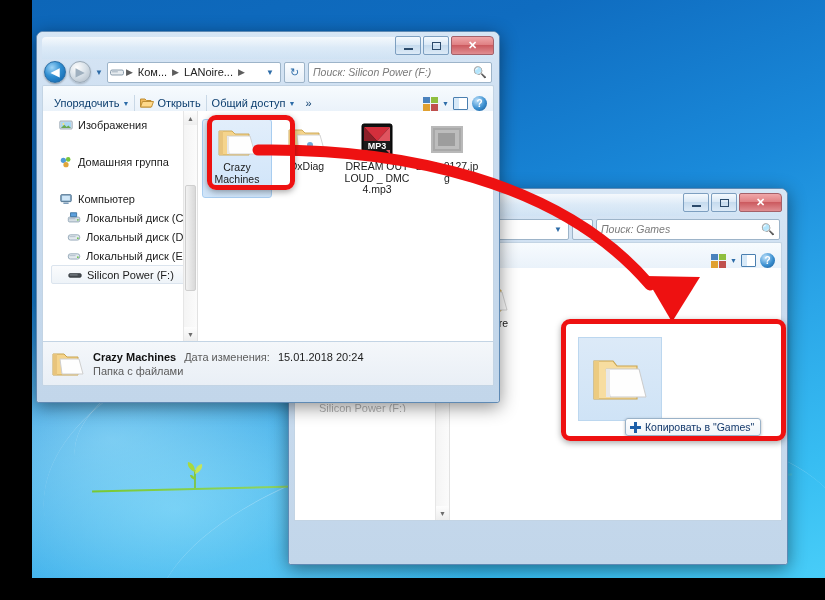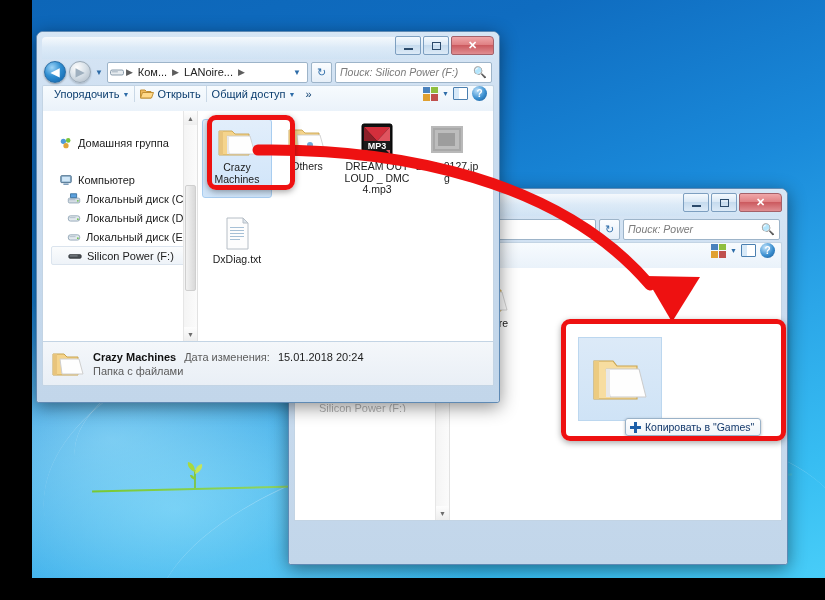--- a/index.html
+++ b/index.html
@@ -117,29 +117,29 @@
   .crumb-sep { color: #5d5d5d; font-size: 9px; }
   .addr-drop { margin-left: auto; color: #2d6ca8; font-size: 8px; padding-right: 4px; }
   .refresh {
     width: 21px; height: 21px; flex: 0 0 auto;
     border: 1px solid #9db4c9; border-radius: 2px;
     background: linear-gradient(180deg,#fbfdff 0%, #e6eff8 100%);
     display: flex; align-items: center; justify-content: center;
     color: #2d6ca8; font-size: 11px;
   }
   .searchbox {
-    width: 157px; height: 21px; flex: 0 0 auto;
+    width: 184px; height: 21px; flex: 0 0 auto;
     background: #fff; border: 1px solid #9db4c9; border-radius: 2px;
     display: flex; align-items: center; padding: 0 4px;
     font-size: 10.5px; color: #7b7b7b; font-style: italic;
   }
   .searchbox .mag { margin-left: auto; color: #2d6ca8; font-style: normal; font-size: 11px; }
 
   .toolbar {
-    height: 26px; display: flex; align-items: flex-start; gap: 0;
+    height: 26px; display: flex; align-items: flex-end; gap: 0;
     padding: 0 6px;
     background: linear-gradient(180deg, #f7fbfe 0%, #eaf2fa 100%);
     border: 1px solid #c3d4e4;
     border-bottom: none;
     border-radius: 2px 2px 0 0;
     font-size: 11px; color: #0b3d6e;
   }
   .tb-item { display: flex; align-items: center; gap: 3px; padding: 2px 5px; white-space: nowrap; }
   .caret { font-size: 7px; color: #2d6ca8; }
   .tb-sep { width: 1px; height: 16px; background: #c9d8e6; }
@@ -326,21 +326,21 @@
         <div class="navbar">
           <div class="navbtn back">◀</div>
           <div class="navbtn fwd">▶</div>
           <div class="navdrop">▼</div>
           <div class="addrbar">
             <span class="crumb-sep">▶</span>
             <span class="addr-drop">▼</span>
           </div>
           <div class="refresh">↻</div>
           <div class="searchbox">
-            <span>Поиск: Power</span>
+            <span>Поиск: Games</span>
             <span class="mag">🔍</span>
           </div>
         </div>
 
         <div class="toolbar">
           <div class="tb-item">
             <span>...лиотеку</span>
             <span class="caret">▼</span>
           </div>
           <div class="tb-item">
@@ -504,20 +504,29 @@
               <i></i>
             </div>
           <span class="caret">▼</span>
           <div class="icon-pane"></div>
           <div class="icon-help">?</div>
         </div>
       </div>
 
       <div class="body-area" style="height: 231px;">
         <div class="navpane">
+          <div class="np-row">
+            <svg class="np-ico" viewBox="0 0 16 16">
+              <rect x="1" y="3.5" width="14" height="9" rx="0.8" fill="#e9eef3" stroke="#8a9aa8"></rect>
+              <rect x="2.2" y="4.7" width="11.6" height="6.6" fill="#a9d6f2"></rect>
+              <circle cx="5" cy="6.8" r="1.1" fill="#ffe27a"></circle>
+              <path d="M2.2,11.3 L6,7.6 L8.8,10.2 L10.6,8.6 L13.8,11.3 Z" fill="#6aa84f"></path>
+            </svg>
+            <span>Изображения</span>
+          </div>
 
           <div class="np-gap"></div>
             <div class="np-gap"></div>
 
           <div class="np-row">
             <svg class="np-ico" viewBox="0 0 16 16">
               <circle cx="5" cy="6" r="3" fill="#4f9bd8"></circle>
                 <circle cx="10.5" cy="5" r="2.6" fill="#78c43a"></circle>
               <circle cx="8" cy="11" r="3" fill="#e0a63a"></circle>
             </svg>
@@ -588,21 +597,21 @@
               <span class="fname">Crazy Machines</span>
             </div>
 
             <div class="fitem">
               <svg width="42" height="36" viewBox="0 0 42 36">
                 <path d="M3,7 L16,7 L19,10 L33,10 L33,31 L3,31 Z" fill="#f5d48c" stroke="#c9a44e" stroke-width="0.9"></path>
                 <path d="M11,12 L34,12 L39,30 L13,30 Z" fill="#fefefe" stroke="#c9c9c9" stroke-width="0.8"></path>
                 <path d="M3,31 L3,7 L7,7 L7,31 Z" fill="#e8c47c"></path>
                 <circle cx="24" cy="22" r="3" fill="#6fa9d8"></circle>
               </svg>
-              <span class="fname">Others</span>
+              <span class="fname">DxDiag</span>
             </div>
 
             <div class="fitem">
               <svg width="42" height="36" viewBox="0 0 42 36">
                 <rect x="6" y="1" width="30" height="32" rx="2" fill="#121212" stroke="#000"></rect>
                 <path d="M8,4 L34,4 L21,18 Z" fill="#d32f3c"></path>
                 <path d="M8,4 L21,18 L8,31 Z" fill="#8c1f28"></path>
                 <path d="M34,4 L34,31 L21,18 Z" fill="#e0545f"></path>
                 <rect x="8" y="18" width="26" height="9" fill="#1a1a1a"></rect>
                 <text x="21" y="26" font-size="9" font-weight="bold" fill="#ffffff" text-anchor="middle" font-family="Liberation Sans, sans-serif">MP3</text>
@@ -615,32 +624,20 @@
                 <rect x="5" y="3" width="32" height="27" fill="#b9b9b9"></rect>
                 <rect x="7" y="5" width="28" height="23" fill="#a8a8a8"></rect>
                 <rect x="9" y="7" width="24" height="19" fill="#bdbdbd"></rect>
                 <rect x="12" y="10" width="17" height="13" fill="#9d9d9d"></rect>
               </svg>
               <span class="fname">DSC_0127.jpg</span>
             </div>
 
             <div style="flex: 0 0 100%; height: 14px;"></div>
 
-            <div class="fitem">
-              <svg width="42" height="36" viewBox="0 0 42 36">
-                <path d="M11,2 L27,2 L32,7 L32,33 L11,33 Z" fill="#fdfdfd" stroke="#b6bec6"></path>
-                <path d="M27,2 L27,7 L32,7 Z" fill="#dde5ec" stroke="#b6bec6"></path>
-                <rect x="14" y="11" width="14" height="1" fill="#a6c0d6"></rect>
-                <rect x="14" y="14" width="14" height="1" fill="#a6c0d6"></rect>
-                <rect x="14" y="17" width="14" height="1" fill="#a6c0d6"></rect>
-                <rect x="14" y="20" width="14" height="1" fill="#a6c0d6"></rect>
-                <rect x="14" y="23" width="10" height="1" fill="#a6c0d6"></rect>
-              </svg>
-              <span class="fname">DxDiag.txt</span>
-            </div>
 
           </div>
         </div>
       </div>
 
       <div class="statusbar">
         <svg width="34" height="30" viewBox="0 0 34 30">
           <path d="M2,5 L13,5 L16,8 L27,8 L27,26 L2,26 Z" fill="#f5d48c" stroke="#c9a44e"></path>
           <path d="M9,10 L28,10 L32,25 L11,25 Z" fill="#fefefe" stroke="#cfcfcf"></path>
           <path d="M2,26 L2,5 L6,5 L6,26 Z" fill="#e8c47c"></path>

